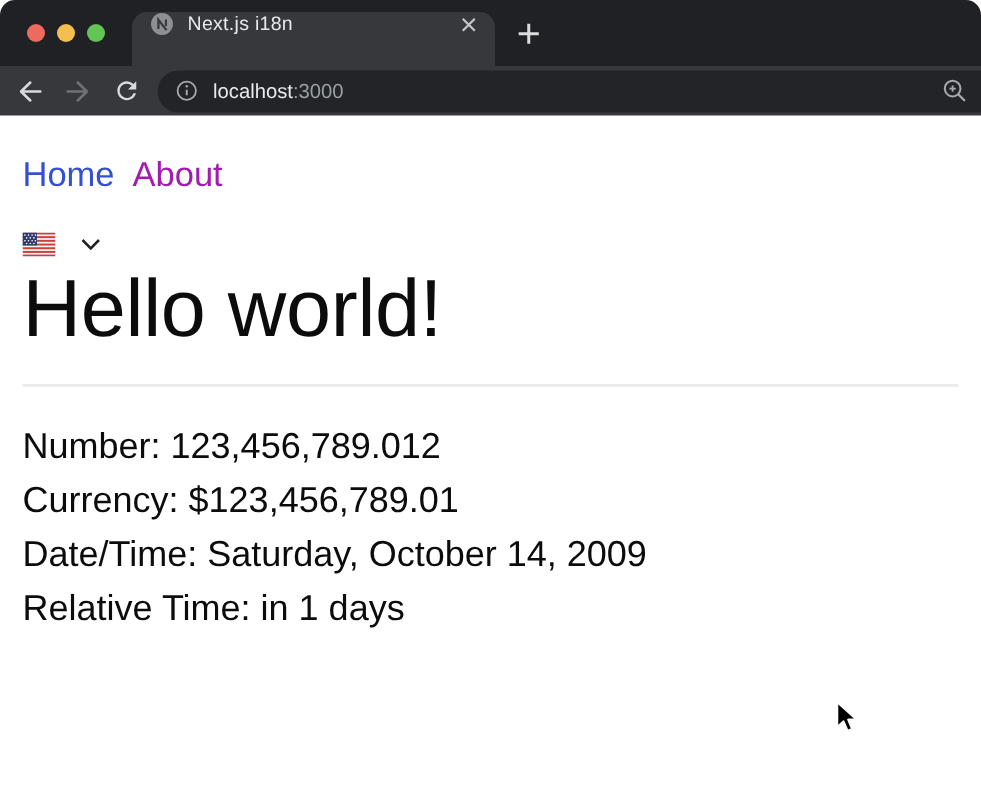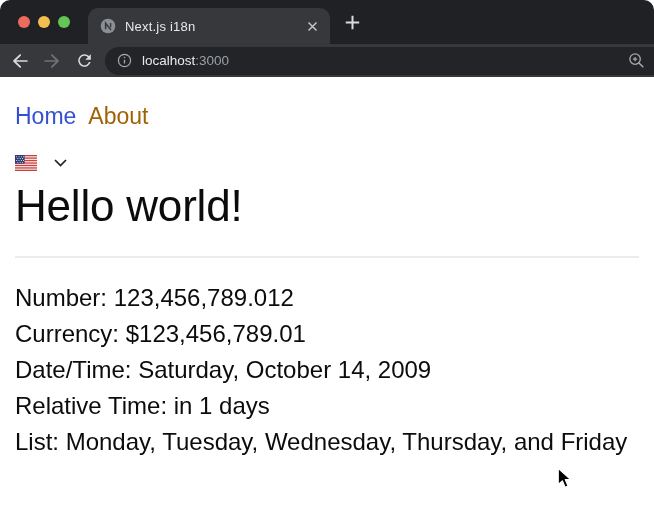--- a/index.html
+++ b/index.html
@@ -19,21 +19,21 @@
   }
   .traffic { position:absolute; top:16px; left:18px; display:flex; gap:8px; }
   .traffic span { width:12px; height:12px; border-radius:50%; display:block; }
   .dot-red    { background:var(--traffic_red,#ed6a5e); }
   .dot-yellow { background:var(--traffic_yellow,#f5bf4f); }
   .dot-green  { background:var(--traffic_green,#62c554); }
   .tab {
     position:absolute; left:88px; top:8px; width:242px; height:36px;
     background:var(--chrome_toolbar,#37383c);
     border-radius:10px 10px 0 0;
-    display:flex; align-items:center;
+    display:flex; 
     padding:0 10px 0 12px; box-sizing:border-box;
   }
   .tab-title {
     margin-left:9px; flex:1;
     font-size:13px; color:#e6e8ea; letter-spacing:.2px;
     white-space:nowrap; overflow:hidden;
   }
   .tab-close { width:16px; height:16px; display:flex; align-items:center; justify-content:center; border-radius:50%; }
   .newtab {
     position:absolute; left:340px; top:10px; width:24px; height:24px;
@@ -56,27 +56,27 @@
     min-width:0;
   }
   .url { margin-left:9px; font-size:13.5px; white-space:nowrap; }
   .url-host { color:#e8eaed; }
   .url-port { color:#9aa0a6; }
   .omni-spacer { flex:1; }
   
   .page { padding:0 15px; color:#0c0c0c; }
   .site-nav { margin:26px 0 0; display:flex; gap:12px; font-size:23px; }
   .site-nav .link-home { color:var(--link_blue,#3350d2); cursor:pointer; }
-  .site-nav .link-about { color:#a16207; cursor:pointer; }
+  .site-nav .link-about { color:#a21caf; cursor:pointer; }
   .lang {
     margin-top:25px; display:flex; align-items:center; gap:9px;
     font-size:22px; line-height:25px; cursor:pointer; width:max-content;
   }
   .lang .chev { margin-left:7px; display:flex; }
-  h1.hello { margin:11px 0 0; font-size:44px; font-weight:400; line-height:48px; letter-spacing:-0.2px; }
+  h1.hello { margin:11px 0 0; font-size:54px; font-weight:400; line-height:48px; letter-spacing:-0.2px; }
   hr.rule { margin:26px 0 0; border:none; border-top:2px solid #ececec; }
   .lines { margin-top:27px; }
   .lines p { margin:8px 0 11px; font-size:24px; line-height:25px; }
   
   .cursor { position:absolute; left:557px; top:467px; pointer-events:none; }
 </style>
 </head>
 <body>
 
 <div class="tabbar">
@@ -193,21 +193,20 @@
 
   <h1 class="hello">Hello world!</h1>
 
   <hr class="rule">
 
   <div class="lines">
     <p>Number: 123,456,789.012</p>
     <p>Currency: $123,456,789.01</p>
     <p>Date/Time: Saturday, October 14, 2009</p>
     <p>Relative Time: in 1 days</p>
-    <p>List: Monday, Tuesday, Wednesday, Thursday, and Friday</p>
   </div>
 </div>
 
 <div class="cursor">
   <svg width="17" height="23" viewBox="0 0 17 23">
     <path d="M1.2 1.2 L1.2 17.6 L5.4 13.9 L8.1 20.3 L11.1 19 L8.4 12.7 L14 12.7 Z" fill="#000000" stroke="#ffffff" stroke-width="1.3" stroke-linejoin="round"></path>
   </svg>
 </div>
 
 </body></html>

